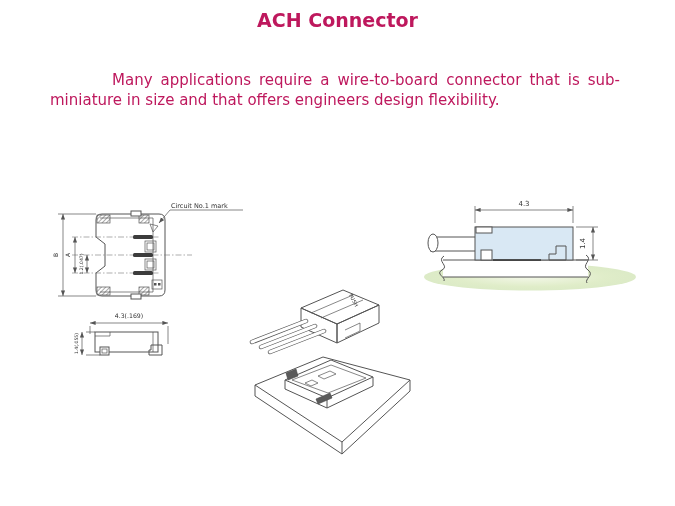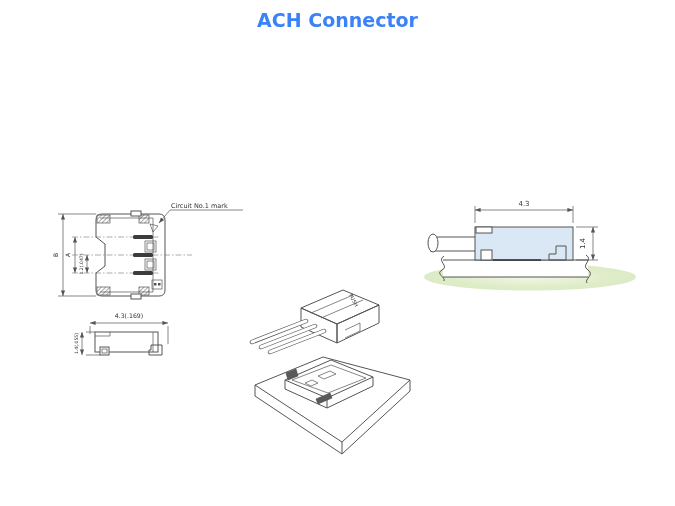--- a/index.html
+++ b/index.html
@@ -1,18 +1,18 @@
 <!DOCTYPE html>
 <html><head>
 <meta charset="utf-8">
 <style>
   html,body{margin:0;padding:0;background:#fff;}
   #page{
     position:relative;width:675px;height:506px;background:#fff;overflow:hidden;
-    font-family:"DejaVu Sans","Liberation Sans",sans-serif;color:#3b82f6;
+    font-family:"DejaVu Sans","Liberation Sans",sans-serif;color:#be185d;
   }
   #slide-title{
     position:absolute;top:9px;left:0;width:675px;text-align:center;
     font-size:19px;font-weight:bold;letter-spacing:0px;
   }
   #problem-block{
     position:absolute;top:68px;left:50px;width:570px;
     font-size:15px;line-height:20px;
   }
   #problem-heading{font-weight:bold;font-size:15.5px;}
@@ -27,20 +27,21 @@
   .whitefill{fill:#fff;stroke:#555;stroke-width:1;}
 </style>
 </head>
 <body>
 
 <div id="page">
 
   <div id="slide-title">ACH Connector</div>
 
   <div id="problem-block">
+    <div id="problem-text">Many applications require a wire-to-board connector that is sub-miniature in size and that offers engineers design flexibility.</div>
   </div>
 
   <svg style="position:absolute;left:0;top:180px;" width="675" height="300" viewBox="0 0 675 300">
     <defs>
       <pattern id="hatch" width="3" height="3" patternUnits="userSpaceOnUse" patternTransform="rotate(45)">
         <line x1="0" y1="0" x2="0" y2="3" stroke="#555" stroke-width="1"></line>
       </pattern>
       <radialGradient id="glow" cx="50%" cy="50%" r="50%">
         <stop offset="0%" stop-color="#f3f7e8"></stop>
         <stop offset="70%" stop-color="#e0edc9"></stop>

